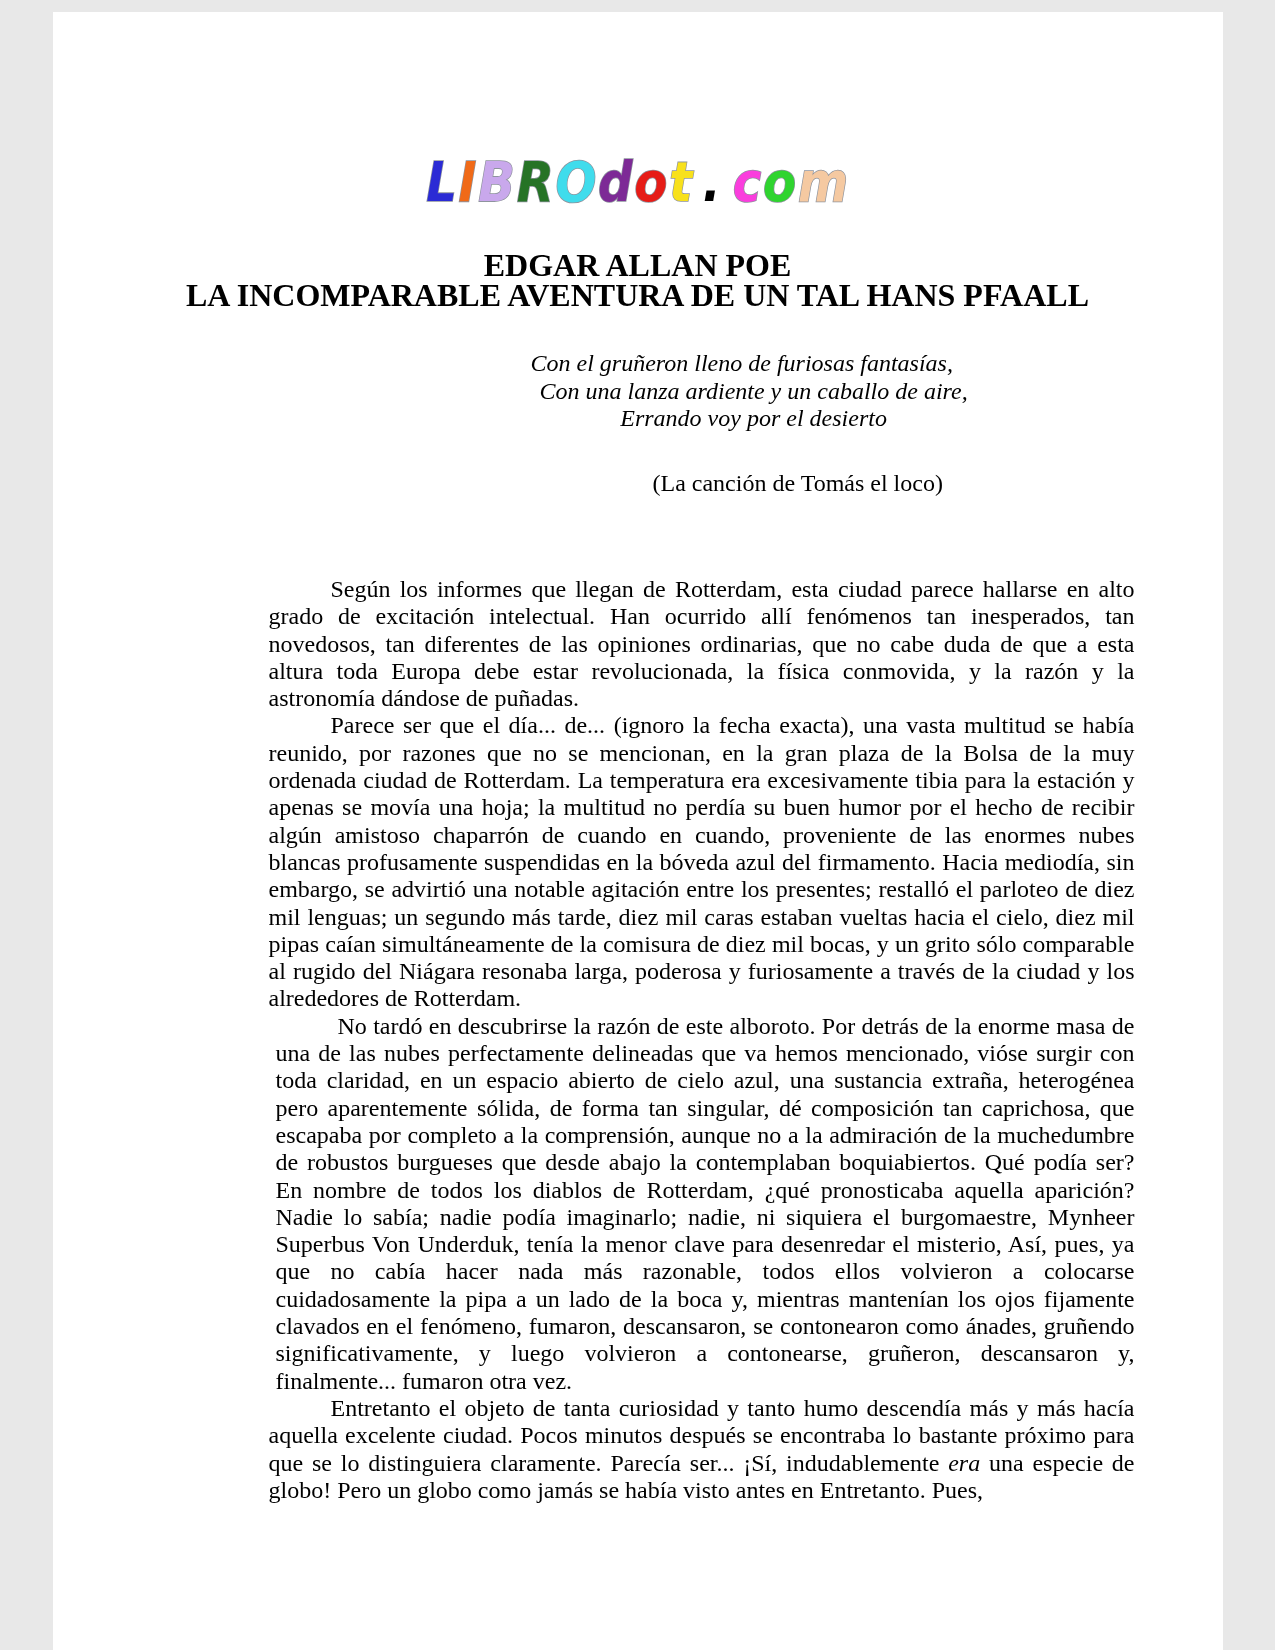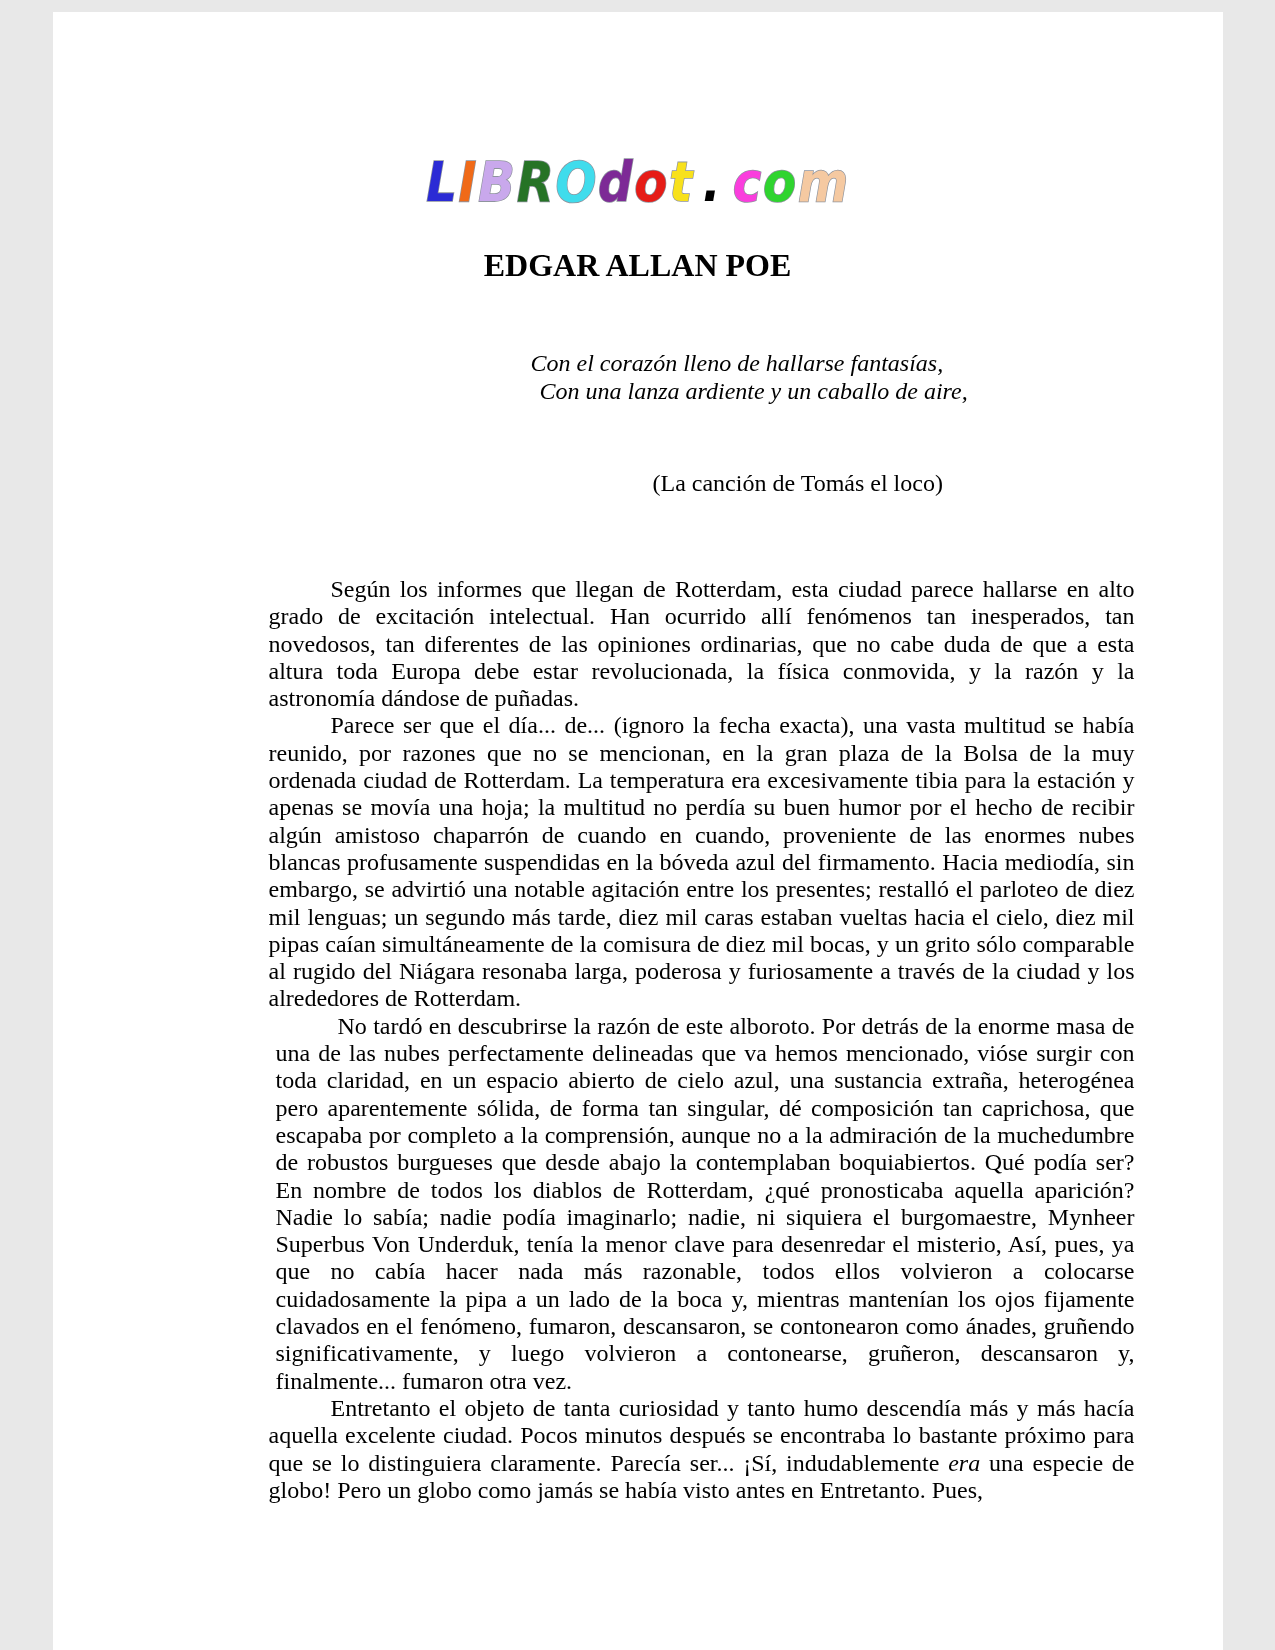--- a/index.html
+++ b/index.html
@@ -80,25 +80,27 @@
 </style>
 </head>
 <body>
 
 <div class="page">
 
   <div class="logo" id="logo"><span style="color: rgb(43, 43, 213);">L</span><span style="color: rgb(240, 106, 24);">I</span><span style="color: rgb(201, 168, 236);">B</span><span style="color: rgb(38, 115, 38);">R</span><span style="color: rgb(64, 220, 236);">O</span><span style="color: rgb(125, 42, 150);">d</span><span style="color: rgb(230, 28, 23);">o</span><span style="color: rgb(248, 225, 28);">t</span><span class="dot" style="color: rgb(0, 0, 0);">.</span><span style="color: rgb(250, 61, 221);">c</span><span style="color: rgb(47, 212, 47);">o</span><span style="color: rgb(245, 201, 161);">m</span></div>
 
   <div class="header">
     <div>EDGAR ALLAN POE</div>
+    <div>LA INCOMPARABLE AVENTURA DE UN TAL HANS PFAALL</div>
   </div>
 
   <div class="epigraph">
-    <div class="ep-line">Con el corazón lleno de hallarse fantasías,</div>
+    <div class="ep-line">Con el gruñeron lleno de furiosas fantasías,</div>
     <div class="ep-line indented">Con una lanza ardiente y un caballo de aire,</div>
+    <div class="ep-line indented">Errando voy por el desierto</div>
   </div>
 
   <div class="attribution">(La canción de Tomás el loco)</div>
 
   <div class="body">
     <p>Según los informes que llegan de Rotterdam, esta ciudad parece hallarse en alto grado de excitación intelectual. Han ocurrido allí fenómenos tan inesperados, tan novedosos, tan diferentes de las opiniones ordinarias, que no cabe duda de que a esta altura toda Europa debe estar revolucionada, la física conmovida, y la razón y la astronomía dándose de puñadas.</p>
     <p>Parece ser que el día... de... (ignoro la fecha exacta), una vasta multitud se había reunido, por razones que no se mencionan, en la gran plaza de la Bolsa de la muy ordenada ciudad de Rotterdam. La temperatura era excesivamente tibia para la estación y apenas se movía una hoja; la multitud no perdía su buen humor por el hecho de recibir algún amistoso chaparrón de cuando en cuando, proveniente de las enormes nubes blancas profusamente suspendidas en la bóveda azul del firmamento. Hacia mediodía, sin embargo, se advirtió una notable agitación entre los presentes; restalló el parloteo de diez mil lenguas; un segundo más tarde, diez mil caras estaban vueltas hacia el cielo, diez mil pipas caían simultáneamente de la comisura de diez mil bocas, y un grito sólo comparable al rugido del Niágara resonaba larga, poderosa y furiosamente a través de la ciudad y los alrededores de Rotterdam.</p>
     <p class="shifted">No tardó en descubrirse la razón de este alboroto. Por detrás de la enorme masa de una de las nubes perfectamente delineadas que va hemos mencionado, vióse surgir con toda claridad, en un espacio abierto de cielo azul, una sustancia extraña, heterogénea pero aparentemente sólida, de forma tan singular, dé composición tan caprichosa, que escapaba por completo a la comprensión, aunque no a la admiración de la muchedumbre de robustos burgueses que desde abajo la contemplaban boquiabiertos. Qué podía ser? En nombre de todos los diablos de Rotterdam, ¿qué pronosticaba aquella aparición? Nadie lo sabía; nadie podía imaginarlo; nadie, ni siquiera el burgomaestre, Mynheer Superbus Von Underduk, tenía la menor clave para desenredar el misterio, Así, pues, ya que no cabía hacer nada más razonable, todos ellos volvieron a colocarse cuidadosamente la pipa a un lado de la boca y, mientras mantenían los ojos fijamente clavados en el fenómeno, fumaron, descansaron, se contonearon como ánades, gruñendo significativamente, y luego volvieron a contonearse, gruñeron, descansaron y, finalmente... fumaron otra vez.</p>
     <p><span>Entretanto el objeto de tanta curiosidad y tanto humo descendía más y más hacía aquella excelente ciudad. Pocos minutos después se encontraba lo bastante próximo para que se lo distinguiera claramente. Parecía ser... ¡Sí, indudablemente </span><em>era</em><span> una especie de globo! Pero un globo como jamás se había visto antes en Entretanto. Pues,</span></p>
   </div>

